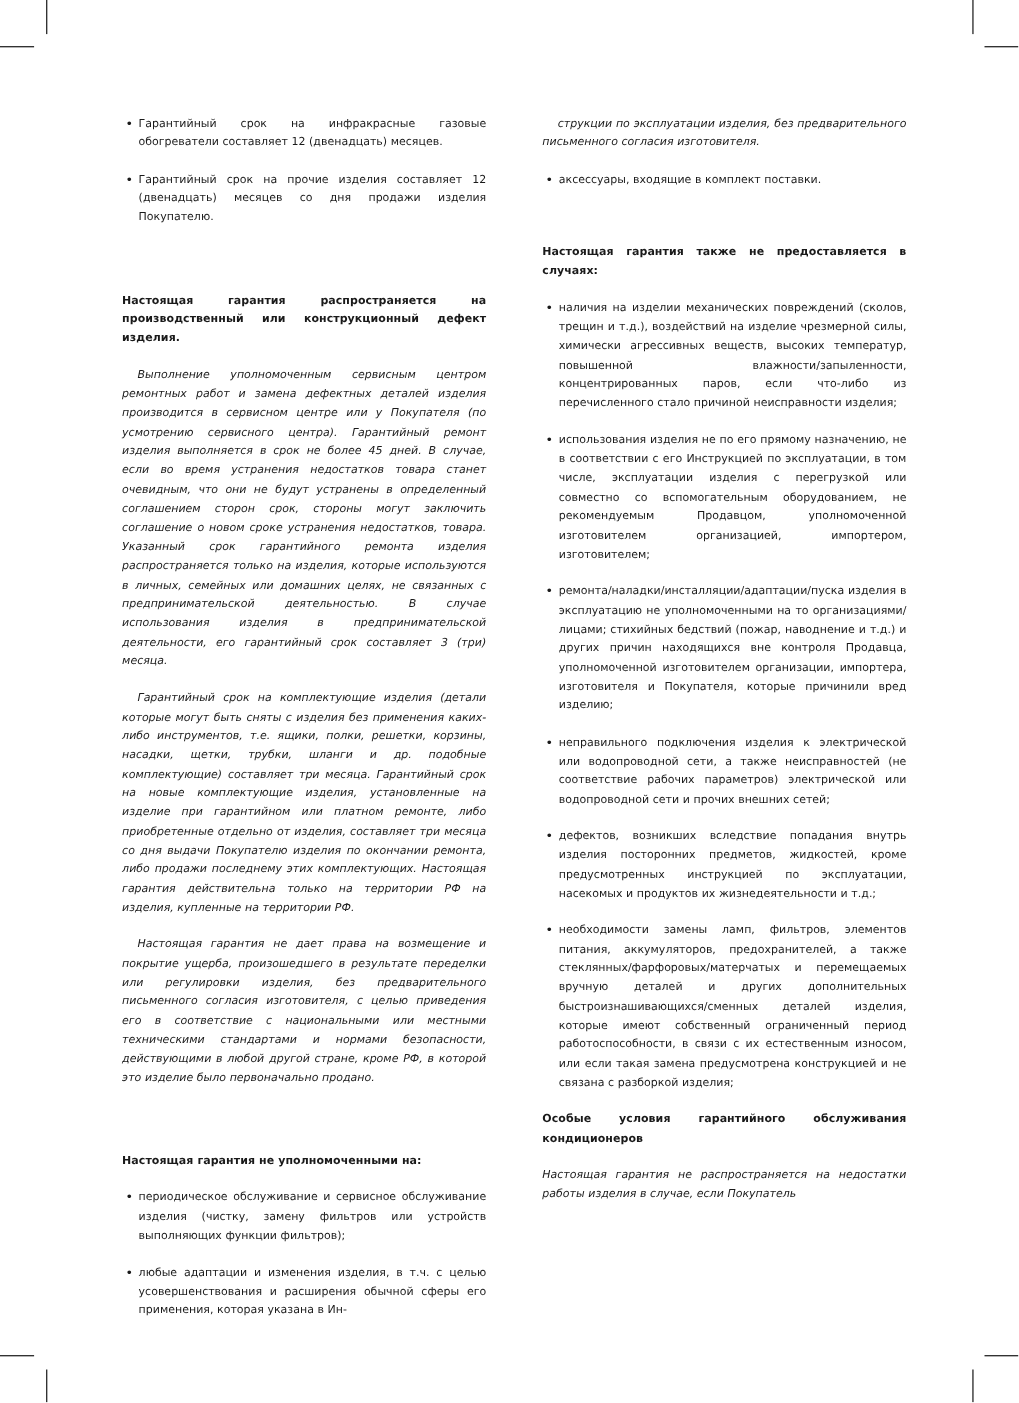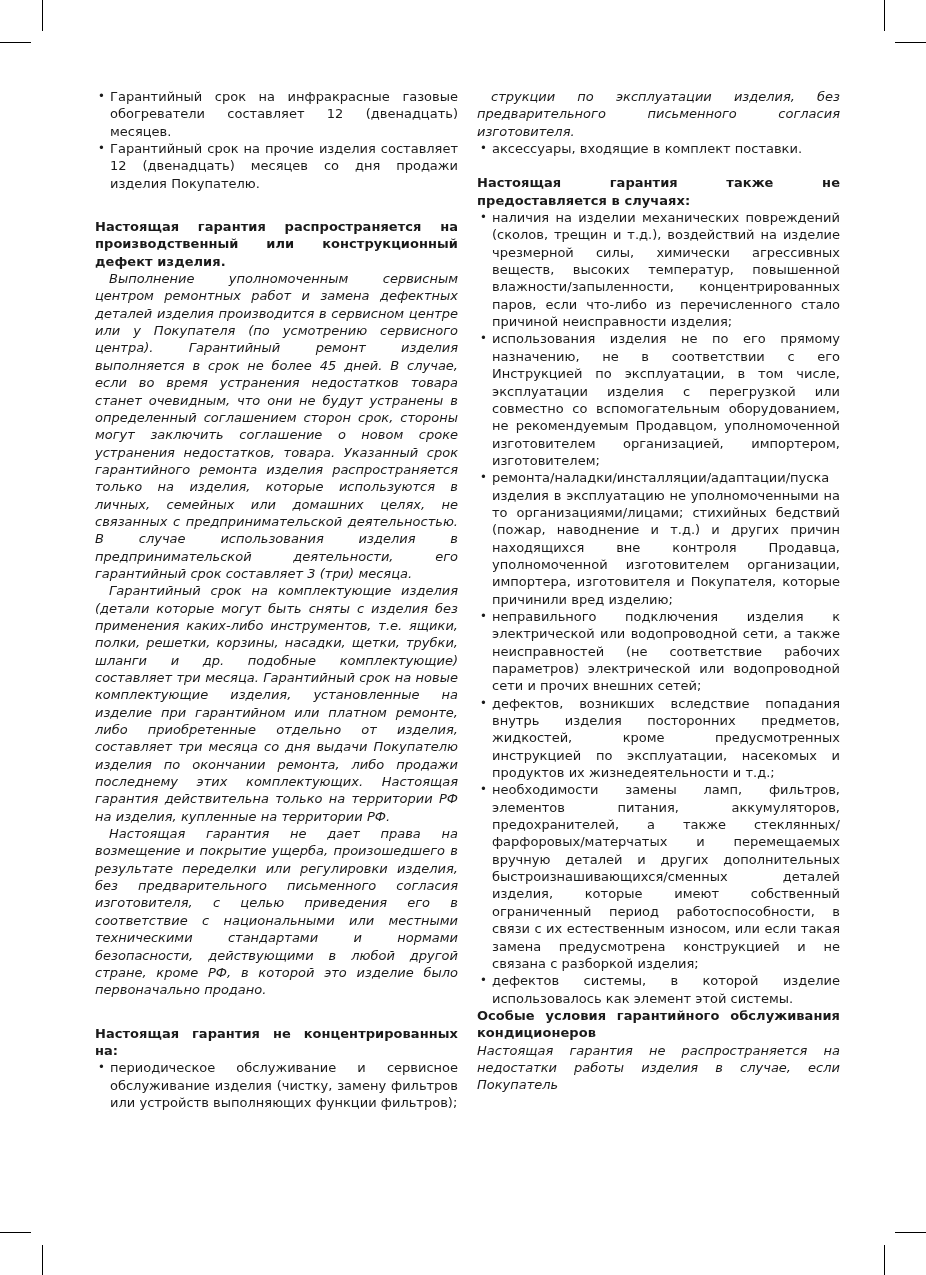--- a/index.html
+++ b/index.html
@@ -41,25 +41,25 @@
     gap: 19px;
     align-items: flex-start;
   }
   .column {
     width: 363px;
     flex: 0 0 363px;
   }
 
   
   .para, .bullet, .heading {
-    font-size: 13px;
+    font-size: 10px;
     line-height: 17.35px;
     text-align: justify;
     text-justify: inter-word;
-    margin: 0;
+    margin: 16px;
     -webkit-hyphens: none;
     hyphens: none;
     word-spacing: 0.1px;
   }
   .para {
     text-indent: 14px;
     font-style: italic;
   }
   .para.noindent {
     text-indent: 0;
@@ -106,33 +106,33 @@
   <div class="columns">
     <div class="column" id="col-left">
         <p class="bullet last-line-left">Гарантийный срок на инфракрасные газовые обогреватели составляет 12 (двенадцать) месяцев.</p>
         <p class="bullet last-line-left">Гарантийный срок на прочие изделия составляет 12 (двенадцать) месяцев со дня продажи изделия Покупателю.</p>
         <div class="gap-l"></div>
         <p class="heading">Настоящая гарантия распространяется на производственный или конструкционный дефект изделия.</p>
         <p class="para last-line-left">Выполнение уполномоченным сервисным центром ремонтных работ и замена дефектных деталей изделия производится в сервисном центре или у Покупателя (по усмотрению сервисного центра). Гарантийный ремонт изделия выполняется в срок не более 45 дней. В случае, если во время устранения недостатков товара станет очевидным, что они не будут устранены в определенный соглашением сторон срок, стороны могут заключить соглашение о новом сроке устранения недостатков, товара. Указанный срок гарантийного ремонта изделия распространяется только на изделия, которые используются в личных, семейных или домашних целях, не связанных с предпринимательской деятельностью. В случае использования изделия в предпринимательской деятельности, его гарантийный срок составляет 3 (три) месяца.</p>
         <p class="para last-line-left">Гарантийный срок на комплектующие изделия (детали которые могут быть сняты с изделия без применения каких-либо инструментов, т.е. ящики, полки, решетки, корзины, насадки, щетки, трубки, шланги и др. подобные комплектующие) составляет три месяца. Гарантийный срок на новые комплектующие изделия, установленные на изделие при гарантийном или платном ремонте, либо приобретенные отдельно от изделия, составляет три месяца со дня выдачи Покупателю изделия по окончании ремонта, либо продажи последнему этих комплектующих. Настоящая гарантия действительна только на территории РФ на изделия, купленные на территории РФ.</p>
         <p class="para last-line-left">Настоящая гарантия не дает права на возмещение и покрытие ущерба, произошедшего в результате переделки или регулировки изделия, без предварительного письменного согласия изготовителя, с целью приведения его в соответствие с национальными или местными техническими стандартами и нормами безопасности, действующими в любой другой стране, кроме РФ, в которой это изделие было первоначально продано.</p>
         <div class="gap-l"></div>
-        <p class="heading">Настоящая гарантия не концентрированных на:</p>
+        <p class="heading">Настоящая гарантия не уполномоченными на:</p>
         <p class="bullet last-line-left">периодическое обслуживание и сервисное обслуживание изделия (чистку, замену фильтров или устройств выполняющих функции фильтров);</p>
+        <p class="bullet last-line-left">любые адаптации и изменения изделия, в т.ч. с целью усовершенствования и расширения обычной сферы его применения, которая указана в Ин-</p>
       </div>
     <div class="column" id="col-right">
         <p class="para last-line-left">струкции по эксплуатации изделия, без предварительного письменного согласия изготовителя.</p>
         <p class="bullet last-line-left">аксессуары, входящие в комплект поставки.</p>
         <div class="gap-m"></div>
         <p class="heading">Настоящая гарантия также не предоставляется в случаях:</p>
         <p class="bullet last-line-left">наличия на изделии механических повреждений (сколов, трещин и т.д.), воздействий на изделие чрезмерной силы, химически агрессивных веществ, высоких температур, повышенной влажности/запыленности, концентрированных паров, если что-либо из перечисленного стало причиной неисправности изделия;</p>
         <p class="bullet last-line-left">использования изделия не по его прямому назначению, не в соответствии с его Инструкцией по эксплуатации, в том числе, эксплуатации изделия с перегрузкой или совместно со вспомогательным оборудованием, не рекомендуемым Продавцом, уполномоченной изготовителем организацией, импортером, изготовителем;</p>
         <p class="bullet last-line-left">ремонта/наладки/инсталляции/адаптации/пуска изделия в эксплуатацию не уполномоченными на то организациями/лицами; стихийных бедствий (пожар, наводнение и т.д.) и других причин находящихся вне контроля Продавца, уполномоченной изготовителем организации, импортера, изготовителя и Покупателя, которые причинили вред изделию;</p>
         <p class="bullet last-line-left">неправильного подключения изделия к электрической или водопроводной сети, а также неисправностей (не соответствие рабочих параметров) электрической или водопроводной сети и прочих внешних сетей;</p>
         <p class="bullet last-line-left">дефектов, возникших вследствие попадания внутрь изделия посторонних предметов, жидкостей, кроме предусмотренных инструкцией по эксплуатации, насекомых и продуктов их жизнедеятельности и т.д.;</p>
         <p class="bullet last-line-left">необходимости замены ламп, фильтров, элементов питания, аккумуляторов, предохранителей, а также стеклянных/фарфоровых/матерчатых и перемещаемых вручную деталей и других дополнительных быстроизнашивающихся/сменных деталей изделия, которые имеют собственный ограниченный период работоспособности, в связи с их естественным износом, или если такая замена предусмотрена конструкцией и не связана с разборкой изделия;</p>
-        <p class="bullet last-line-left">дефектов системы, в которой изделие использовалось как элемент этой системы.</p>
         <p class="heading">Особые условия гарантийного обслуживания кондиционеров</p>
         <p class="para noindent last-line-left">Настоящая гарантия не распространяется на недостатки работы изделия в случае, если Покупатель</p>
       </div>
   </div>
 
 </div>
 
 </body></html>

